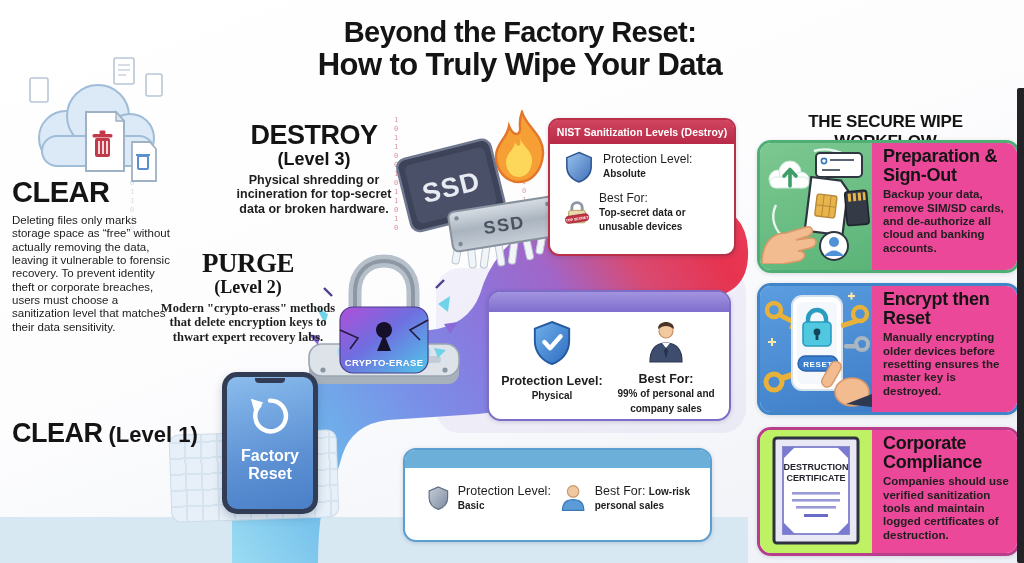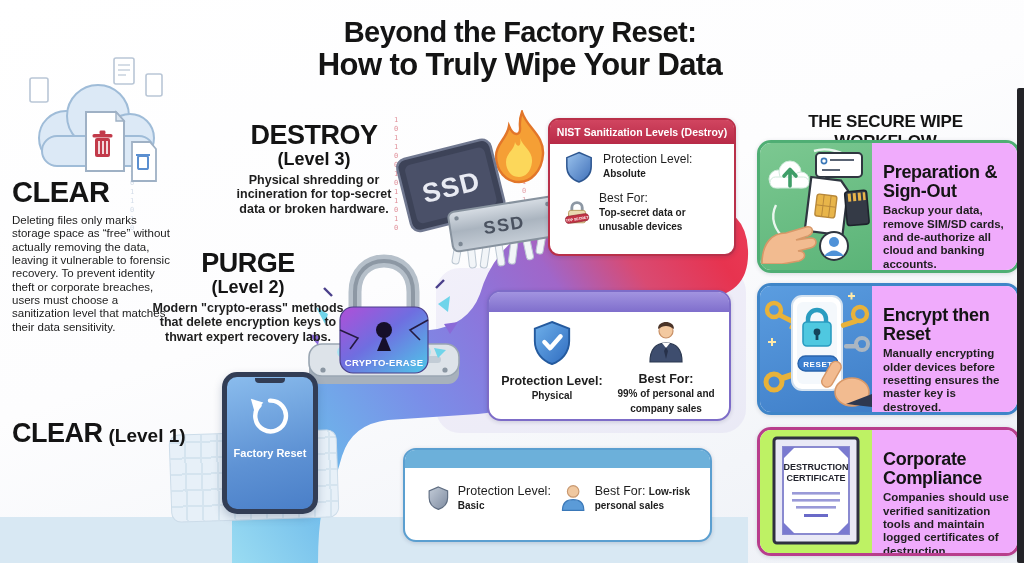--- a/index.html
+++ b/index.html
@@ -14,24 +14,24 @@
   .main-title .t1{font-size:29px;font-weight:800;letter-spacing:-.6px;line-height:1.12;}
   .main-title .t2{font-size:31px;font-weight:800;letter-spacing:-.6px;line-height:1.12;}
   .intro{left:12px;top:176px;width:160px;z-index:6;}
   .intro h2{margin:0 0 5px 0;font-size:29px;font-weight:800;letter-spacing:-.5px;}
   .intro p{margin:0;font-size:11.5px;line-height:1.16;font-weight:500;color:#1c1c1c;}
   .lvl-block{z-index:6;text-align:center;}
   .lvl-name{font-size:27px;font-weight:800;letter-spacing:-.5px;line-height:1;}
   .lvl-sub{font-size:18px;font-weight:800;line-height:1.15;}
   .lvl-desc{font-size:12.5px;line-height:1.17;font-weight:600;color:#1e1e1e;margin-top:3px;}
   #destroy-block{left:225px;top:122px;width:178px;}
-  #purge-block{left:150px;top:250px;width:196px;}
+  #purge-block{left:150px;top:250px;width:196px;font-family:Liberation Serif, serif;}
   #clear1-block{left:12px;top:420px;width:205px;text-align:left;}
   #clear1-block .lvl-name{display:inline;}
-  #clear1-block .lvl-sub{display:inline;margin-left:6px;font-size:19px;}
+  #clear1-block .lvl-sub{display:inline;margin-left:6px;font-size:22px;}
   #clear1-block .lvl-desc{margin-top:5px;}
   
   .ncard{background:#fff;border-radius:11px;z-index:5;box-shadow:0 1px 4px rgba(40,40,80,.18);}
   #ncard-destroy{left:548px;top:118px;width:184px;height:134px;border:2px solid #b93049;}
   #ncard-destroy .nhead{background:linear-gradient(180deg,#d14560,#b82a47);color:#fff;font-size:10.5px;
      font-weight:700;text-align:center;padding:6px 2px;border-radius:8px 8px 0 0;white-space:nowrap;}
   .nrow{display:flex;align-items:center;gap:9px;padding:6px 10px 2px 14px;}
   .ntext{font-size:12px;line-height:1.15;color:#1d1d1d;}
   .ntext b{font-size:10px;}
   #ncard-purge{left:487px;top:290px;width:240px;height:127px;border:2px solid #7d6cc8;border-radius:14px;}
@@ -42,37 +42,37 @@
   #ncard-clear{left:403px;top:448px;width:305px;height:90px;border:2px solid #5b9fd0;border-radius:13px;}
   #ncard-clear .chead{height:18px;background:#6cb0da;border-radius:10px 10px 0 0;}
   .crow{display:flex;align-items:center;gap:8px;padding:14px 12px 0 22px;}
   .crow .ntext{font-size:12.5px;}
   
   .wf-head{left:757px;top:112px;width:257px;text-align:center;font-size:17px;font-weight:800;
     letter-spacing:-.2px;z-index:6;}
   .wcard{left:757px;width:257px;border:3px solid;border-radius:14px;background:#fff;display:flex;
     overflow:hidden;z-index:6;box-shadow:0 1px 4px rgba(30,40,60,.15);}
   .wcard-ill{flex:0 0 112px;position:relative;}
-  .wcard-text{flex:1;padding:20px 8px 4px 11px;background:#f0abfc;}
+  .wcard-text{flex:1;padding:4px 8px 4px 11px;background:#ec4899;}
   .wcard-title{font-size:18px;font-weight:800;line-height:1.03;letter-spacing:-.3px;margin-bottom:4px;}
   .wcard-body{font-size:11.5px;line-height:1.17;font-weight:700;color:#1e1e1e;}
   #wcard1{top:140px;height:127px;border-color:#4fae74;}
   #wcard1 .wcard-ill{background:linear-gradient(160deg,#7cc891,#5bb478);}
   #wcard2{top:283px;height:126px;border-color:#3f85c8;}
   #wcard2 .wcard-ill{background:linear-gradient(160deg,#5b9de0,#3f7ec8);}
   #wcard3{top:427px;height:123px;border-color:#b83e8c;}
   #wcard3 .wcard-ill{background:#bef264;}
   
   .phone{left:222px;top:372px;width:86px;height:132px;border:5px solid #323d55;border-radius:15px;
     background:linear-gradient(165deg,#8abced 0%,#5e92d4 60%,#4a7fc8 100%);z-index:4;
     box-shadow:0 4px 8px rgba(40,60,100,.25);}
   .phone .notch{position:absolute;left:50%;top:1px;transform:translateX(-50%);width:30px;height:5px;
     background:#323d55;border-radius:0 0 4px 4px;}
   .phone .plabel{position:absolute;left:0;right:0;top:70px;text-align:center;color:#fff;
-    font-size:11px;font-weight:700;line-height:1.12;}
+    font-size:16px;font-weight:700;line-height:1.12;}
   .platform{left:170px;top:432px;width:166px;height:86px;background:#e7f0f8;border:1px solid #ccdce9;
     border-radius:10px;z-index:3;transform:rotate(-2deg);
     background-image:repeating-linear-gradient(90deg,transparent 0 14px,#d5e4ef 14px 16px),
                      repeating-linear-gradient(0deg,transparent 0 14px,#d5e4ef 14px 16px);}
   .binary{font-family:"DejaVu Sans Mono",monospace;font-size:7px;line-height:9px;white-space:pre-line;
     z-index:2;text-align:center;}
   .bottom-band{left:0;top:517px;width:748px;height:46px;background:#d8e8f3;z-index:0;}
   .purple-tint{left:436px;top:268px;width:310px;height:165px;background:#b3a2e0;opacity:.14;
     border-radius:24px;z-index:0;}
   .dark-edge{right:0;top:88px;width:7px;height:475px;background:#232327;z-index:8;border-radius:2px 0 0 2px;}

